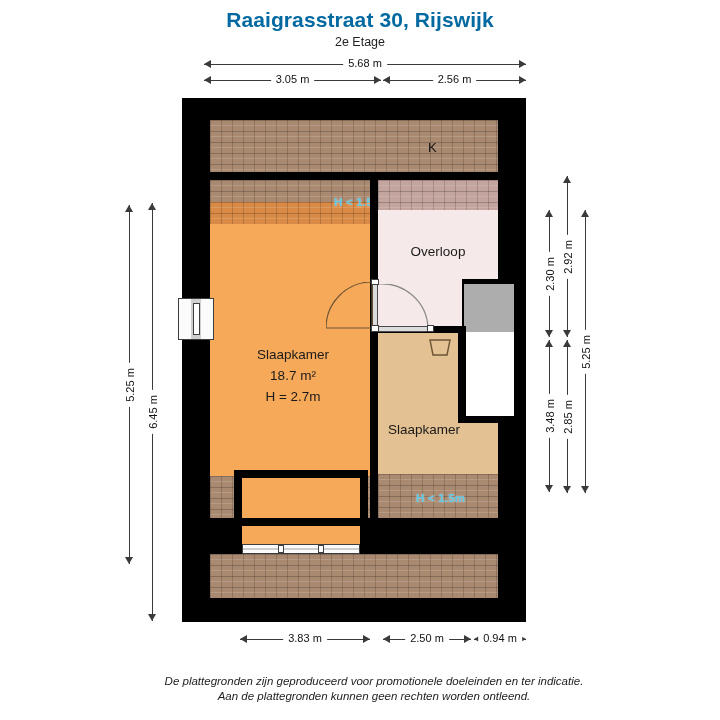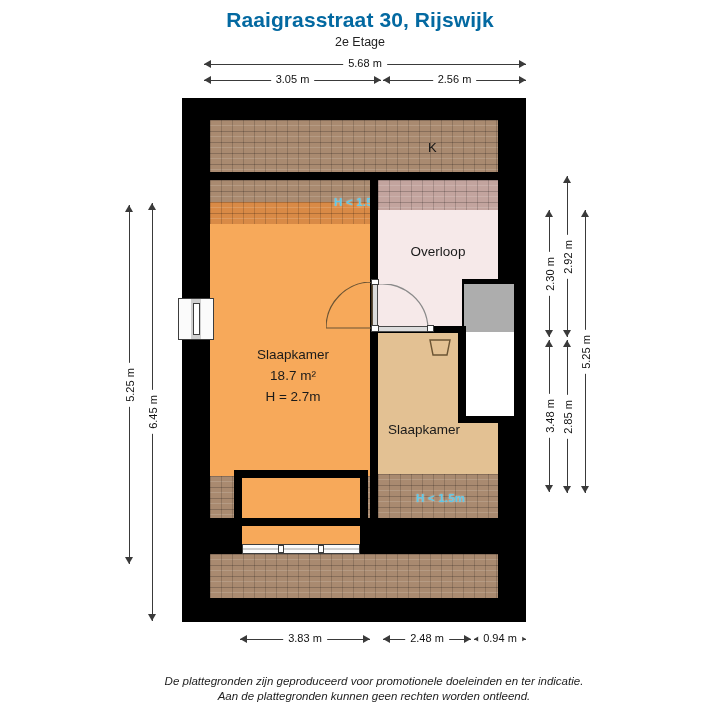--- a/index.html
+++ b/index.html
@@ -194,21 +194,21 @@
     <div class="line"></div>
     <div class="cap l"></div>
     <div class="cap r"></div>
     <div class="lbl">3.83 m</div>
   </div>
 
   <div class="dim dim-h" style="left:383px;top:633px;width:88px;">
     <div class="line"></div>
     <div class="cap l"></div>
     <div class="cap r"></div>
-    <div class="lbl">2.48 m</div>
+    <div class="lbl">2.50 m</div>
   </div>
 
   <div class="dim dim-h" style="left:474px;top:633px;width:52px;">
     <div class="line"></div>
     <div class="cap l"></div>
     <div class="cap r"></div>
     <div class="lbl">0.94 m</div>
   </div>
 
   <div id="plan">

